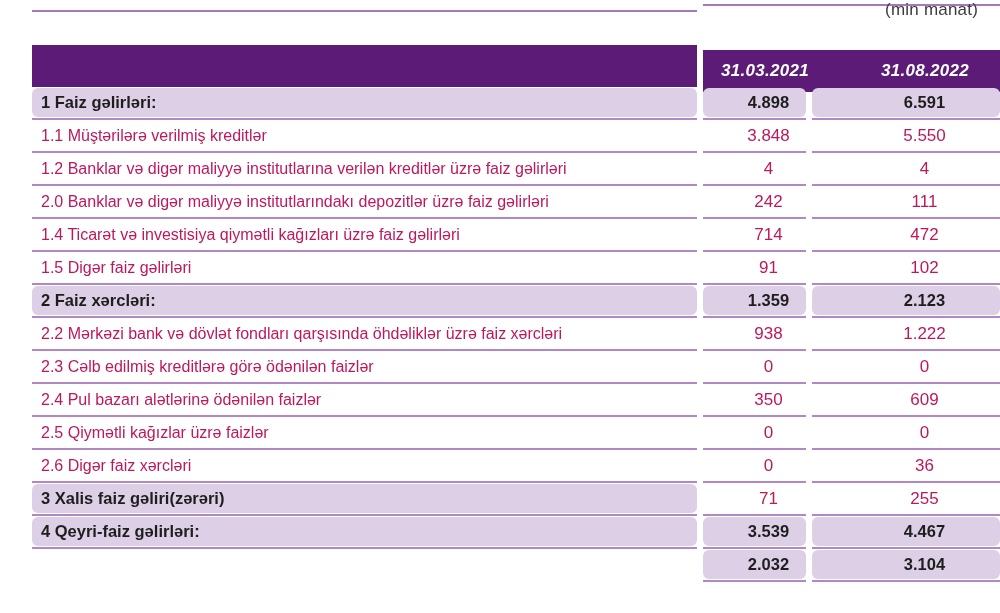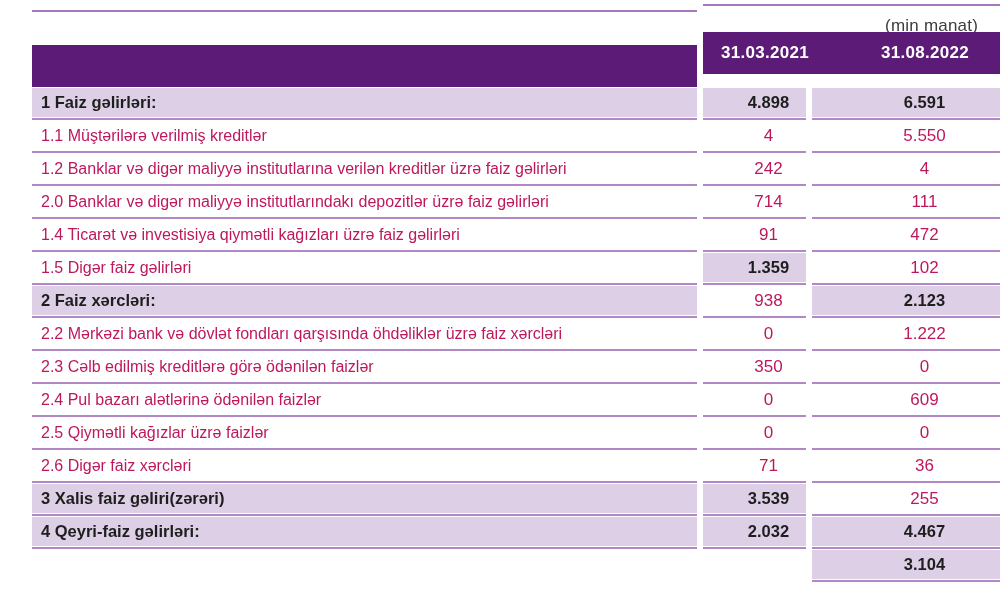--- a/index.html
+++ b/index.html
@@ -4,26 +4,26 @@
 <style>
   html,body { margin:0; padding:0; background:#ffffff; }
   .canvas {
     position:relative; width:1000px; height:613px; background:#ffffff;
     font-family:"Liberation Sans", sans-serif; overflow:hidden;
   }
   .topline { position:absolute; height:2px; background:var(--topline,#a678bb); }
   .topline.left  { left:32px;  top:10px; width:665px; }
   .topline.right { left:703px; top:4px;  width:297px; }
   .unit-note {
-    position:absolute; top:16px; right:22px;
+    position:absolute; top:0; right:22px;
     font-size:17px; color:#3c3c3c; letter-spacing:.2px;
   }
   .hdr { position:absolute; background:var(--header-bg,#5c1b76); }
   .hdr-left  { left:32px;  top:45px; width:665px; height:42px; }
-  .hdr-right { left:703px; top:32px; width:297px; height:42px; }
+  .hdr-right { left:703px; top:50px; width:297px; height:42px;font-style:italic; }
   .hdr-col {
     position:absolute; top:0; height:42px; line-height:42px;
     text-align:center; color:#ffffff; font-weight:700; font-size:17px;
     letter-spacing:.3px;
   }
   .hdr-col1 { left:7px;   width:110px; }
   .hdr-col2 { left:157px; width:130px; }
 
   .colwrap { position:absolute; top:88px; }
   .labels { left:32px;  width:665px; }
@@ -37,21 +37,21 @@
   }
   .band {
     position:absolute; left:0; right:0; top:0; bottom:4px;
     display:flex; align-items:center;
     font-size:16px; color:#be185d; white-space:nowrap;
   }
   .labels .band { padding-left:9px; }
   .vals1 .band, .vals2 .band { justify-content:center; font-size:17px; }
   .vals1 .band { padding-left:28px; }
   .vals2 .band { padding-left:37px; }
-  .row.hl .band { background:var(--hl-bg,#ddd0e6); font-weight:700; color:#1e1e1e; font-size:16.5px; }
+  .row.hl .band { background:var(--hl-bg,#ddd0e6); font-weight:700; color:#1e1e1e; font-size:16.5px;border-radius:6px; }
 </style>
 </head>
 <body>
 
 <div class="canvas" style="--header-bg: #5c1b76; --hl-bg: #ddd0e6; --sep: #b287c6; --topline: #a678bb;">
   <div class="topline left"></div>
   <div class="topline right"></div>
 
   <div class="unit-note">(min manat)</div>
 
@@ -103,20 +103,23 @@
       </div>
       <div class="row hl">
         <div class="band">4 Qeyri-faiz gəlirləri:</div>
       </div>
     </div>
   <div id="vals1" class="colwrap vals1">
       <div class="row hl">
         <div class="band">4.898</div>
       </div>
       <div class="row">
+        <div class="band">3.848</div>
+      </div>
+      <div class="row">
         <div class="band">4</div>
       </div>
       <div class="row">
         <div class="band">242</div>
       </div>
       <div class="row">
         <div class="band">714</div>
       </div>
       <div class="row">
         <div class="band">91</div>

